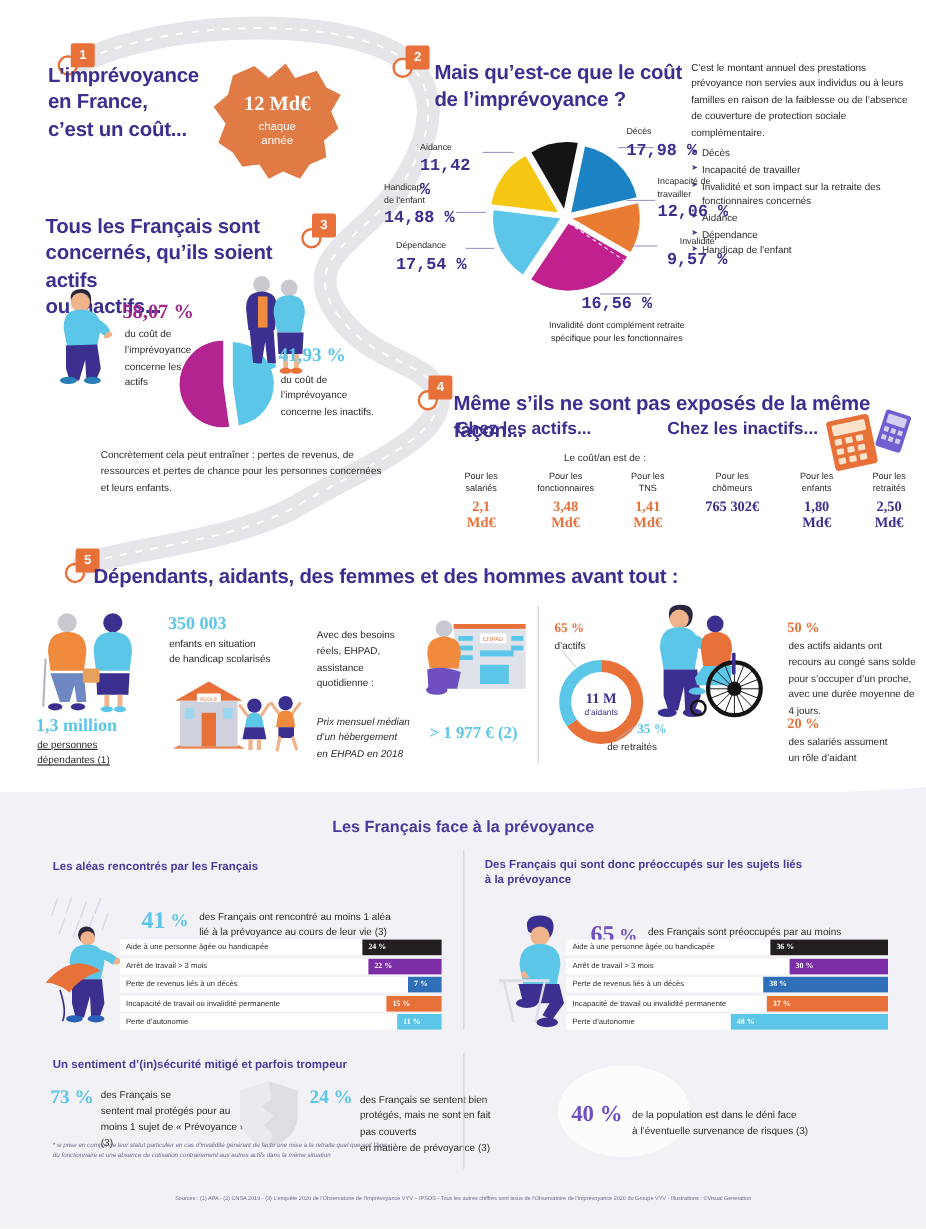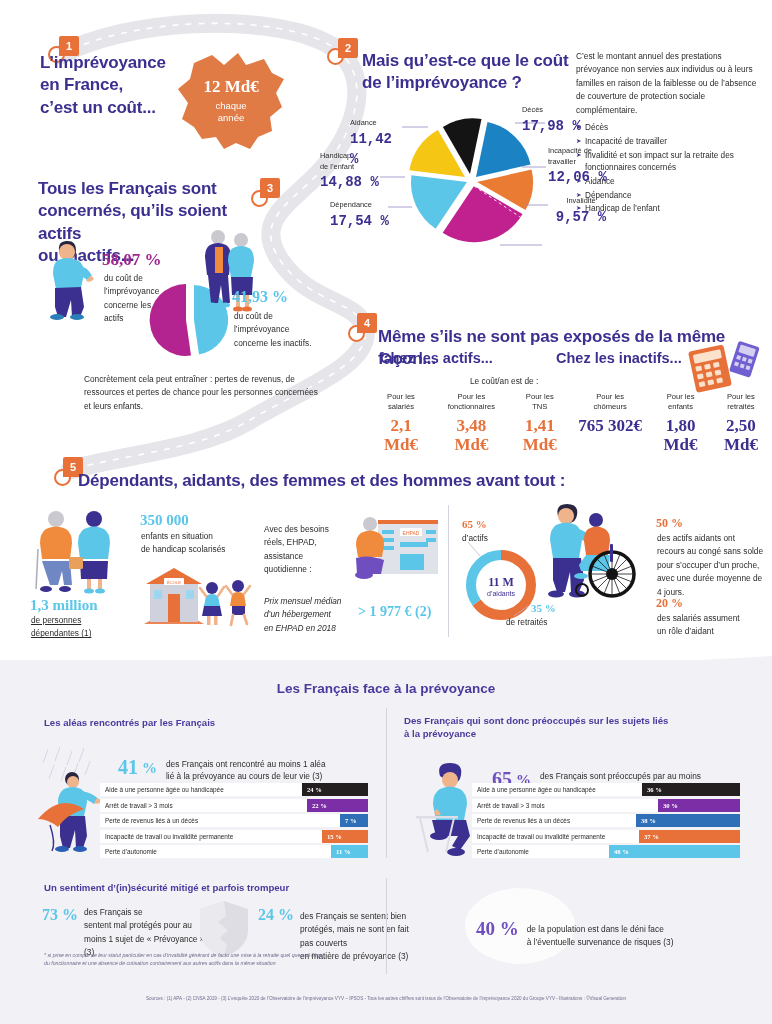--- a/index.html
+++ b/index.html
@@ -54,21 +54,21 @@
   .risk-list { list-style: none; margin-top: 5px; }
   .risk-list li { font-size: 8.2px; color: #2b2b2b; line-height: 1.5; padding-left: 9px;
     position: relative; margin-bottom: 1.5px; }
   .risk-list li::before { content: "\27A4"; position: absolute; left: 0; top: 0;
     color: #3b2f8f; font-size: 6.5px; }
 
   
   .cost-col { text-align: center; }
   .cost-head { font-size: 7.6px; color: #2b2b2b; line-height: 1.35; }
   .cost-val { font-family: "Liberation Serif", serif; font-weight: bold;
-    font-size: 17px; line-height: 1.12; margin-top: 3px; }
+    font-size: 12px; line-height: 1.12; margin-top: 3px; }
 
   
   .bottom-panel { position: absolute; left: 0; top: 660px; width: 772px; height: 364px;
     background: #f2f1f5; }
   .panel-title { font-size: 13.5px; font-weight: bold; color: #4a3a9e; text-align: center; }
   .sub-title { font-size: 9.6px; font-weight: bold; color: #4a3a9e; line-height: 1.4; }
 
   .bar-row { display: flex; align-items: center; height: 13px; margin-bottom: 2.6px;
     background: #ffffff; }
   .bar-label { font-size: 6.4px; color: #2b2b2b; padding-left: 5px; white-space: nowrap; }
@@ -185,20 +185,24 @@
   <div class="pie-label" style="left:548px; top:146px; text-align:left; width:66px;">
     <div>Incapacité de travailler</div>
     <div class="pie-val">12,06 %</div>
   </div>
 
   <div class="pie-label" style="left:548px; top:196px; text-align:center; width:66px;">
     <div>Invalidité</div>
     <div class="pie-val">9,57 %</div>
   </div>
 
+  <div class="pie-label" style="left:444px; top:244px; text-align:center; width:140px;">
+    <div class="pie-val">16,56 %</div>
+    <div style="margin-top:2px;">Invalidité dont complément retraite spécifique pour les fonctionnaires</div>
+  </div>
 
   <div class="pie-label" style="left:330px; top:200px; text-align:left; width:64px;">
     <div>Dépendance</div>
     <div class="pie-val">17,54 %</div>
   </div>
 
   <div class="pie-label" style="left:320px; top:151px; text-align:left; width:60px;">
     <div style="white-space:pre-line;">Handicap
 de l’enfant</div>
     <div class="pie-val">14,88 %</div>
@@ -364,21 +368,21 @@
     <rect x="66" y="74" width="4" height="10" fill="#f0b48c"></rect>
     <ellipse cx="57" cy="86" rx="5" ry="2.5" fill="#5bc6e8"></ellipse>
     <ellipse cx="68" cy="86" rx="5" ry="2.5" fill="#5bc6e8"></ellipse>
     <rect x="37" y="52" width="14" height="12" rx="1.5" fill="#e8a05c"></rect>
   </svg>
 
   <div class="big-pct" style="position:absolute; left:30px; top:597px; font-size:15px; color:#5bc6e8;">1,3 million</div>
   <div class="body-txt" style="position:absolute; left:31px; top:614px; width:90px; white-space:pre-line;text-decoration:underline;">de personnes
 dépendantes (1)</div>
 
-  <div class="big-pct" style="position:absolute; left:140px; top:512px; font-size:15px; color:#5bc6e8;">350 000</div>
+  <div class="big-pct" style="position:absolute; left:140px; top:512px; font-size:15px; color:#5bc6e8;">350 003</div>
   <div class="body-txt" style="position:absolute; left:141px; top:530px; width:112px; white-space:pre-line;">enfants en situation
 de handicap scolarisés</div>
 
   <svg style="position:absolute; left:140px; top:558px;" width="120" height="72" viewBox="0 0 120 72">
     <path d="M4 66 q14 -10 34 -8 q18 2 26 8 z" fill="#e8713a" opacity="0.85"></path>
     <path d="M6 26 L34 10 L62 26 Z" fill="#e8713a"></path>
     <rect x="10" y="26" width="48" height="38" fill="#cfd2dd"></rect>
     <rect x="24" y="20" width="20" height="7" rx="1" fill="#fff"></rect>
     <text x="34" y="26" font-size="4.2" fill="#e8713a" text-anchor="middle" font-family="Liberation Sans, sans-serif">ÉCOLE</text>
     <rect x="14" y="32" width="8" height="9" fill="#9dd6f0"></rect>

